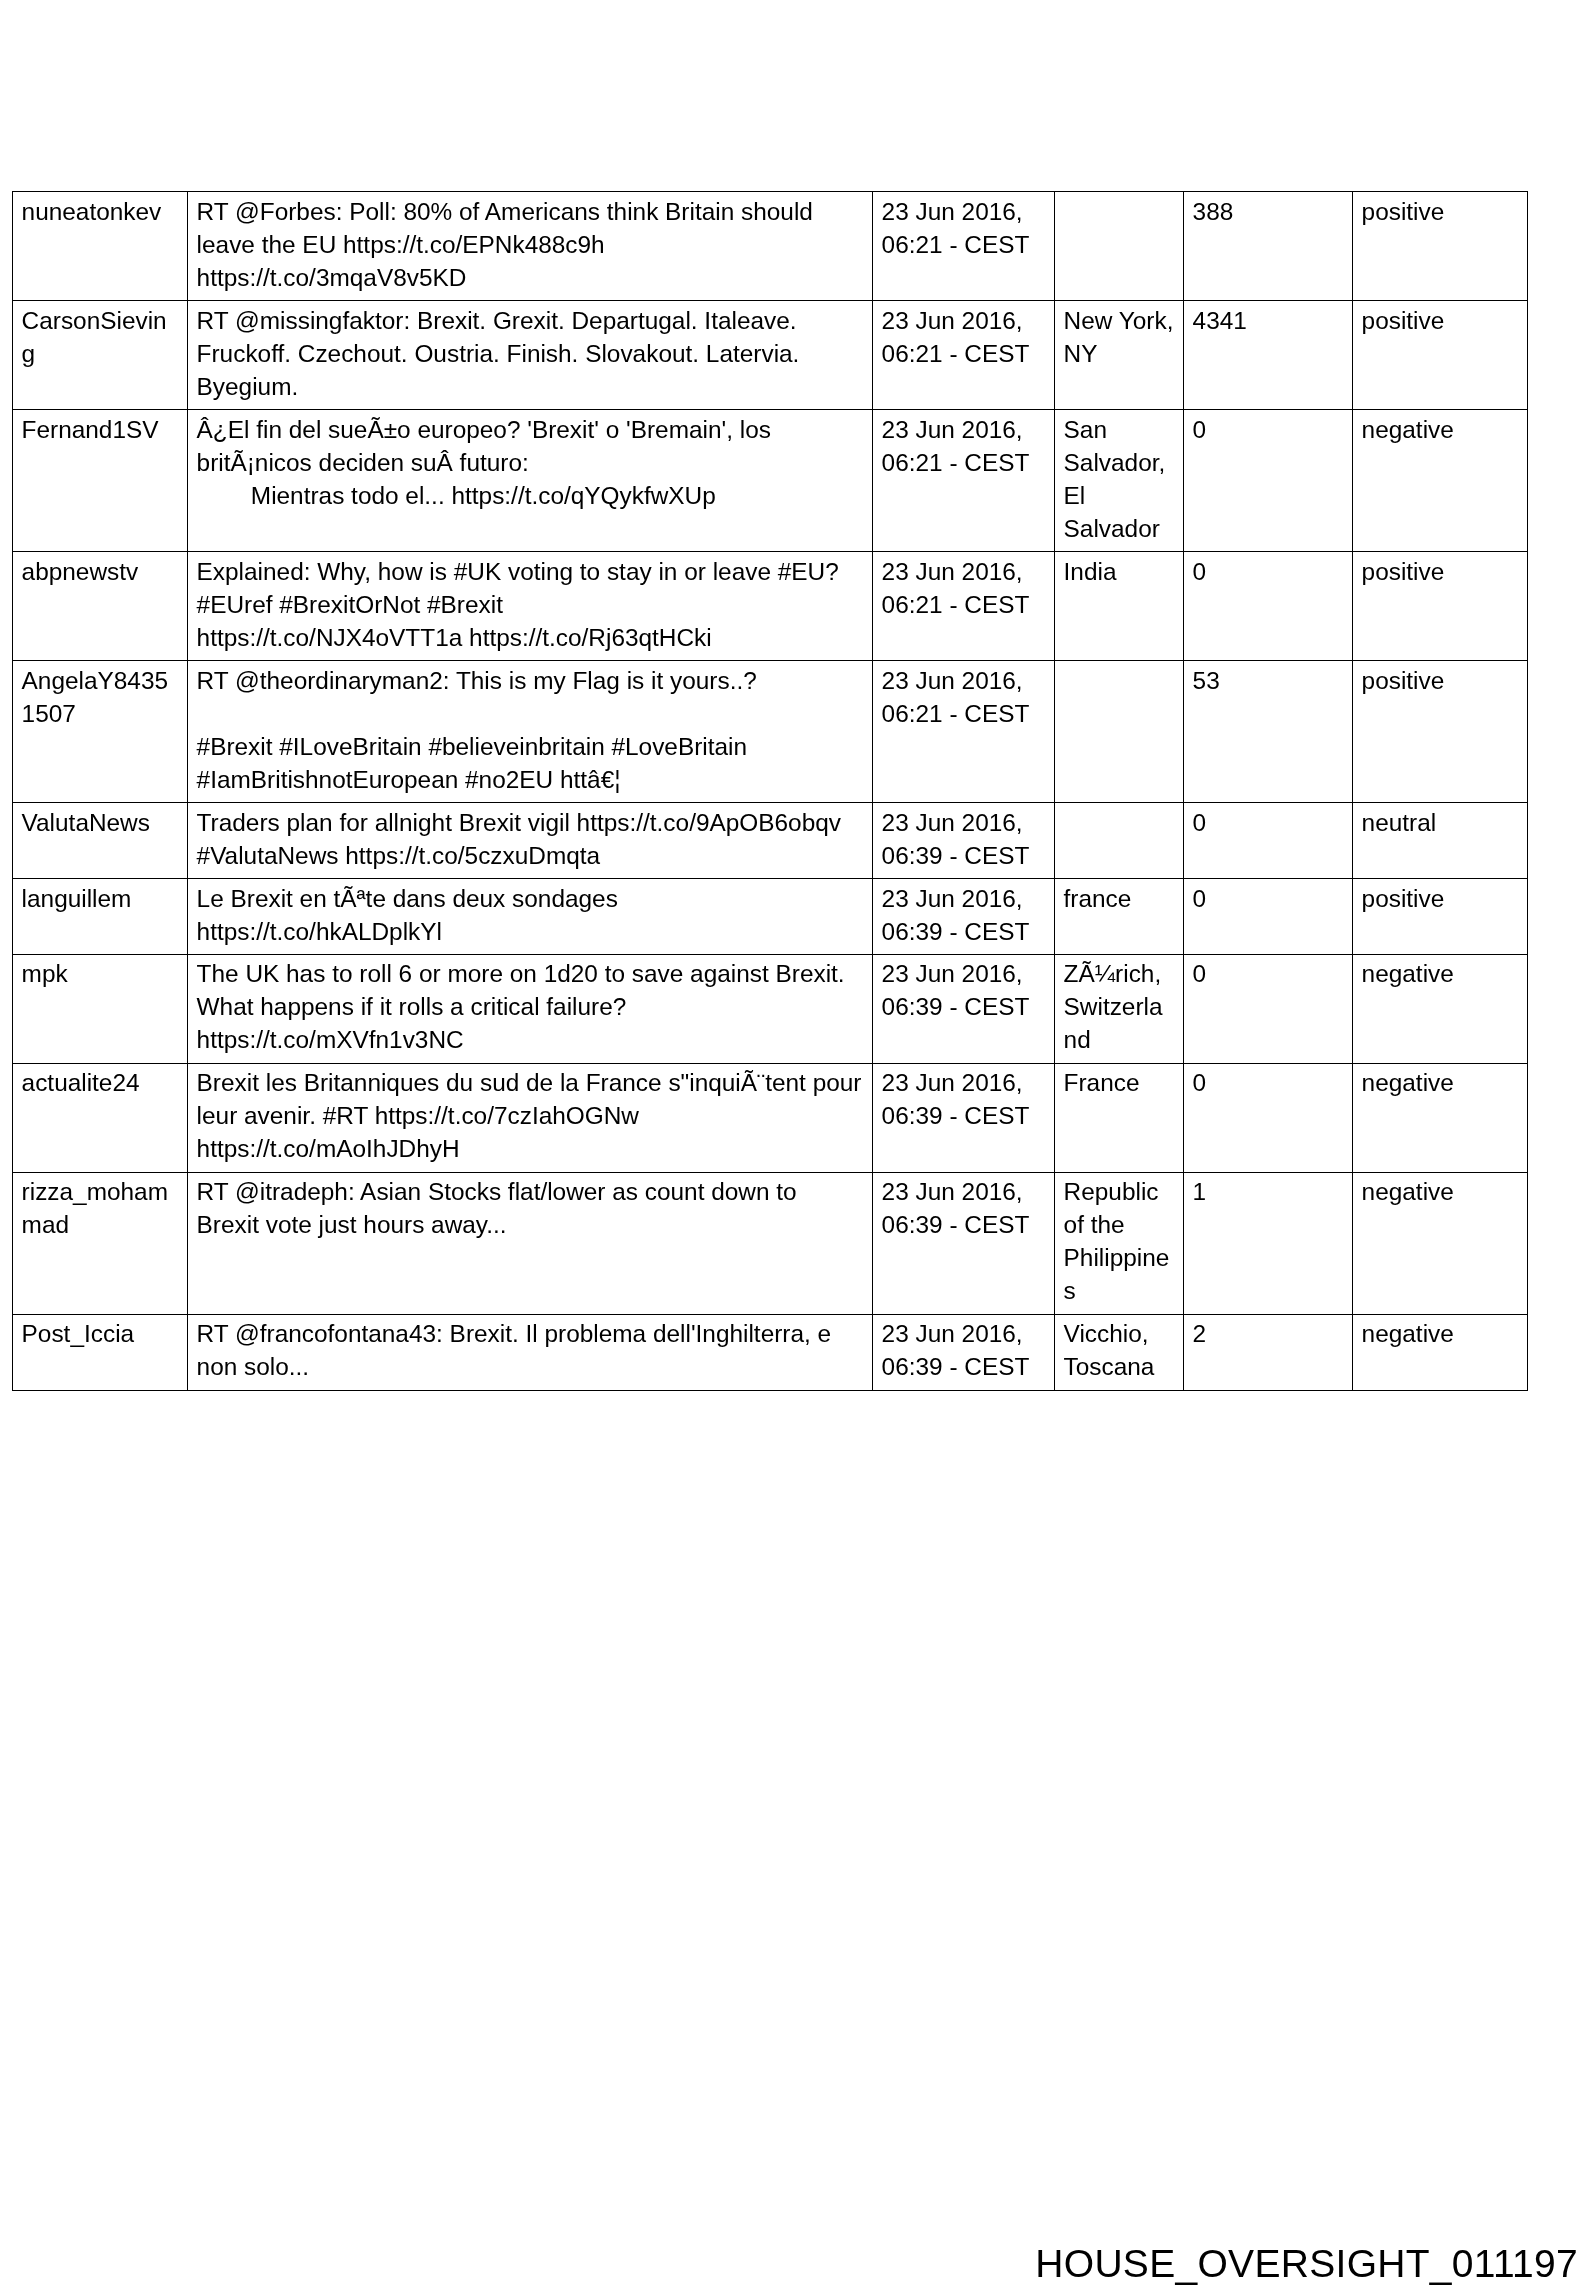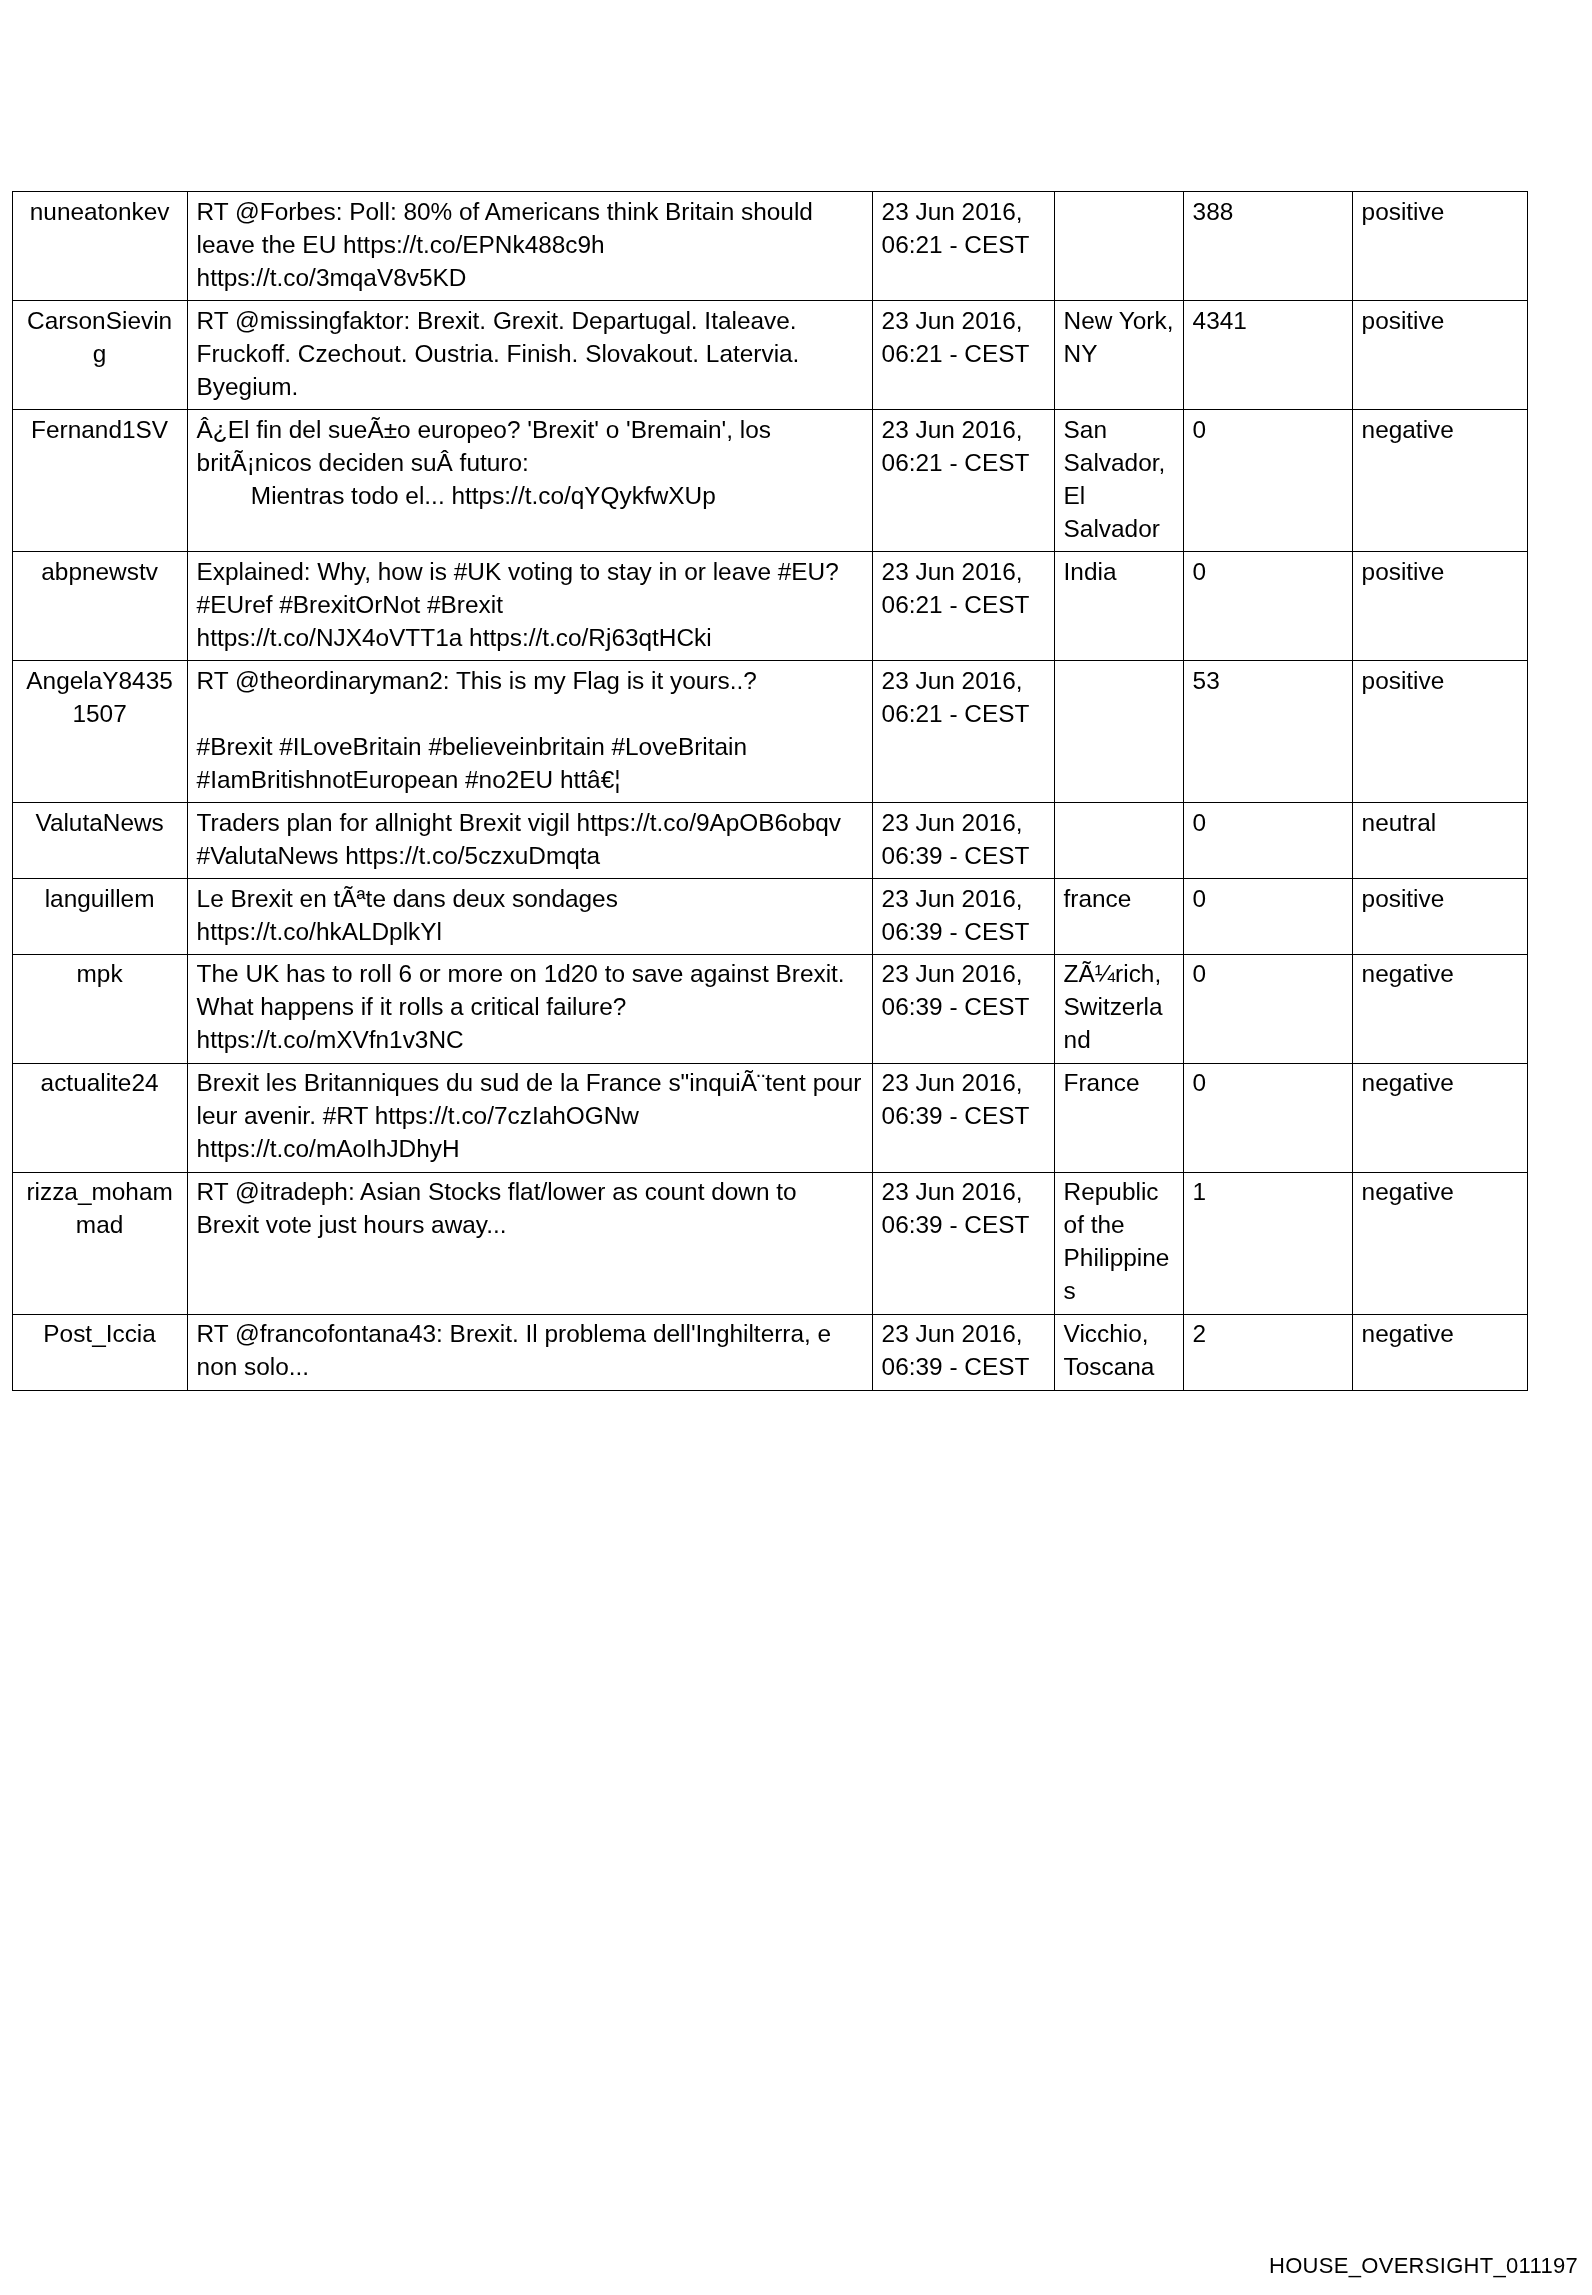--- a/index.html
+++ b/index.html
@@ -27,21 +27,20 @@
     line-height: 33px;
   }
   table.tweet-table td {
     border: 1.3px solid #000000;
     vertical-align: top;
     padding: 2.6px 9px 6.4px 9px;
   }
   td.col-username {
     word-break: break-all;
     overflow-wrap: anywhere;
-    text-align: center;
   }
   td.col-text {
     white-space: pre-wrap;
     overflow-wrap: break-word;
   }
   td.col-date {
     overflow-wrap: break-word;
   }
   td.col-location {
     white-space: pre-wrap;
@@ -51,22 +50,22 @@
   }
   td.col-count {
     text-align: left;
   }
   td.col-sentiment {
     text-align: left;
   }
   .footer {
     position: absolute;
     right: 14px;
-    bottom: 16px;
-    font-size: 22px;
+    bottom: 9px;
+    font-size: 39px;
     letter-spacing: 0.3px;
     color: #000000;
   }
 </style>
 </head>
 <body>
 
 <div class="page">
 
   <table class="tweet-table">

